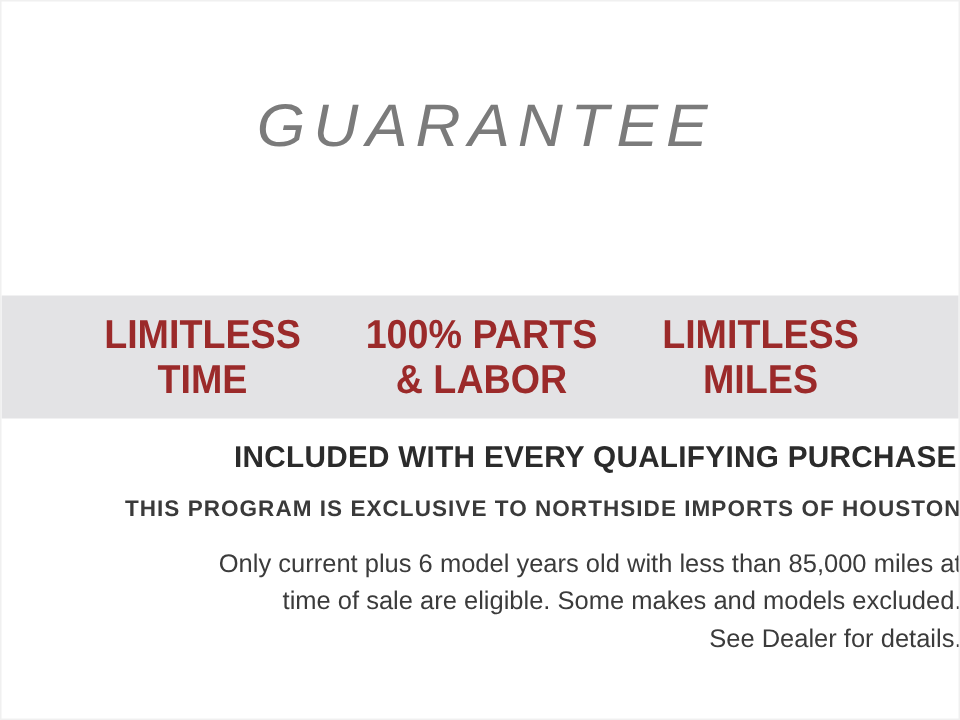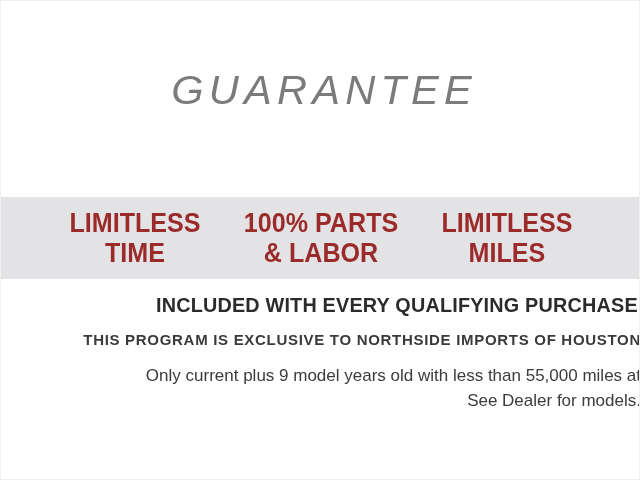--- a/index.html
+++ b/index.html
@@ -59,21 +59,21 @@
     width: 66px;
     height: 64px;
     pointer-events: none;
   }
   .check-wrap svg { display: block; }
 
   .logo-guarantee-row {
     position: relative;
     width: 640px;
     text-align: center;
-    margin-top: 16px;
+    margin-top: 10px;
   }
 
   .logo-guarantee {
     display: inline-block;
     font-family: "Liberation Sans Narrow", "Liberation Sans", sans-serif;
     font-weight: normal;
     font-style: italic;
     font-size: 40px;
     line-height: 42px;
     letter-spacing: 5px;
@@ -188,19 +188,20 @@
 
   </div>
 
   <div class="lower">
 
     <div class="headline">INCLUDED WITH EVERY QUALIFYING PURCHASE</div>
 
     <div class="subline">THIS PROGRAM IS EXCLUSIVE TO NORTHSIDE IMPORTS OF HOUSTON</div>
 
     <div class="disclaimer">
-      <span class="dline">Only current plus 9 model years old with less than 55,000 miles at</span>
-      <span class="dline">See Dealer for models.</span>
+      <span class="dline">Only current plus 6 model years old with less than 85,000 miles at</span>
+      <span class="dline">time of sale are eligible. Some makes and models excluded.</span>
+      <span class="dline">See Dealer for details.</span>
     </div>
 
   </div>
 
 </div>
 
 </body></html>

